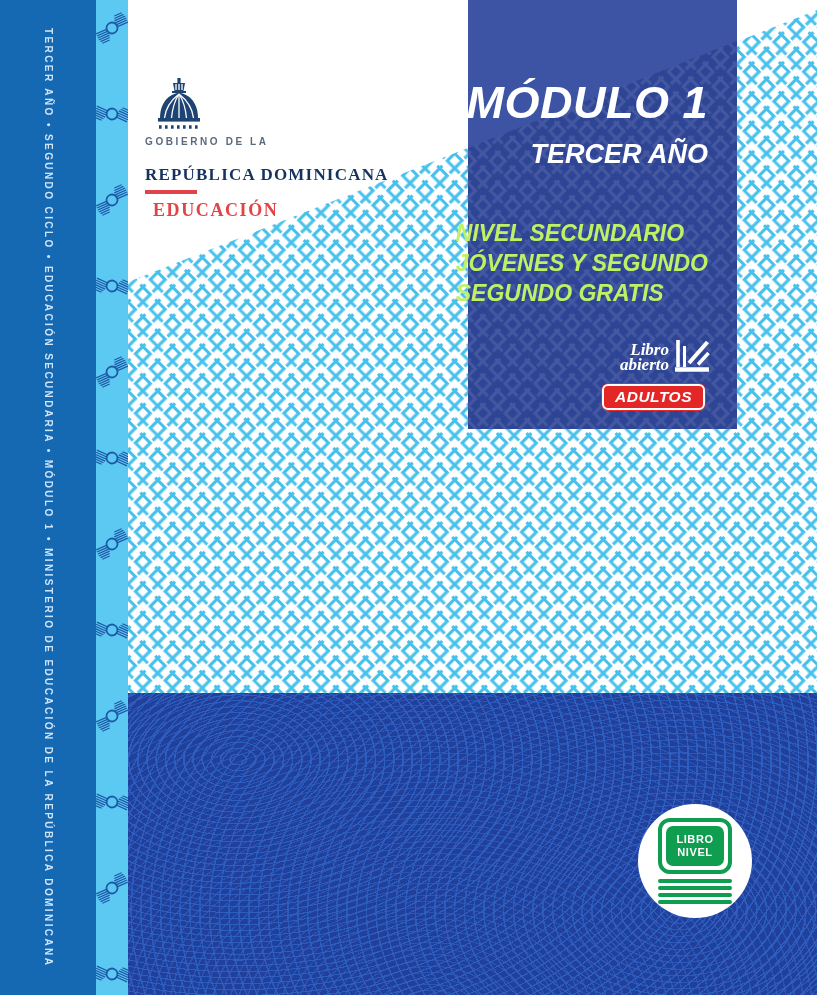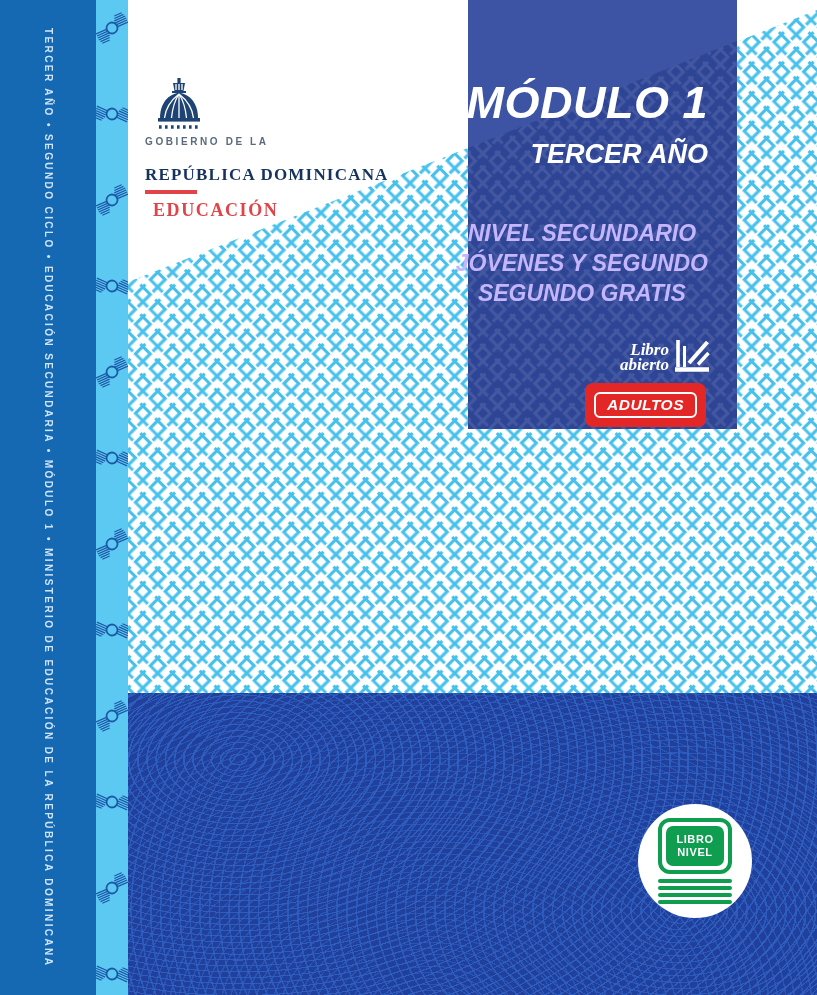--- a/index.html
+++ b/index.html
@@ -74,32 +74,32 @@
   }
   .module-title{
     position:absolute;right:29px;top:80px;color:#fff;font-weight:bold;
     font-size:45px;line-height:1;letter-spacing:.5px;white-space:nowrap;
   }
   .grade-title{
     position:absolute;right:29px;top:141px;color:#ffffff;font-weight:bold;
     font-size:27px;line-height:1;white-space:nowrap;
   }
   .program-lines{
-    position:absolute;right:29px;top:218px;text-align:center;color:#c4b5fd;
+    position:absolute;right:29px;top:218px;text-align:left;color:#bef264;
     font-weight:bold;font-size:23px;line-height:30px;white-space:nowrap;
   }
   .libro-logo{
     position:absolute;right:27px;top:340px;display:flex;align-items:center;
   }
   .libro-words{
     color:#fff;font-family:"Liberation Serif",serif;font-weight:bold;
     font-size:17px;line-height:15px;text-align:right;margin-right:5px;
   }
   .adultos{
-    position:absolute;right:31px;top:383px;background:#e32727;border-radius:8px;padding:9px;text-align:right;
+    position:absolute;right:31px;top:383px;background:#e32727;border-radius:8px;padding:1px;text-align:right;
   }
   .adultos-inner{
     border:2.5px solid #ffffff;border-radius:6px;padding:2px 11px;
     color:#ffffff;font-weight:bold;font-size:15.5px;letter-spacing:.5px;white-space:nowrap;
   }
 
   
   .free-badge{
     position:absolute;left:510px;top:111px;width:114px;height:114px;border-radius:50%;
     background:#ffffff;z-index:2;display:flex;flex-direction:column;

